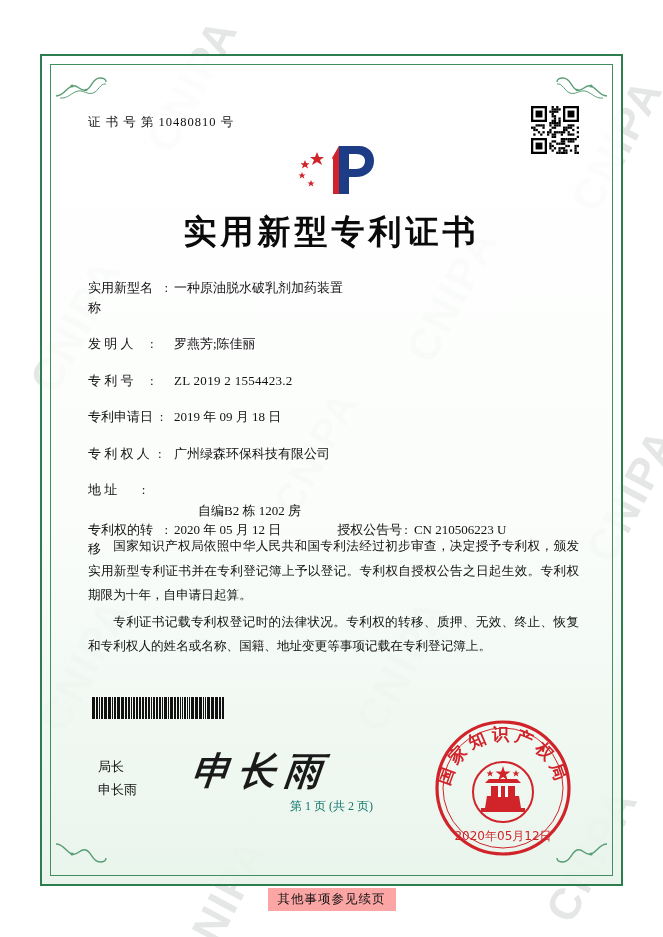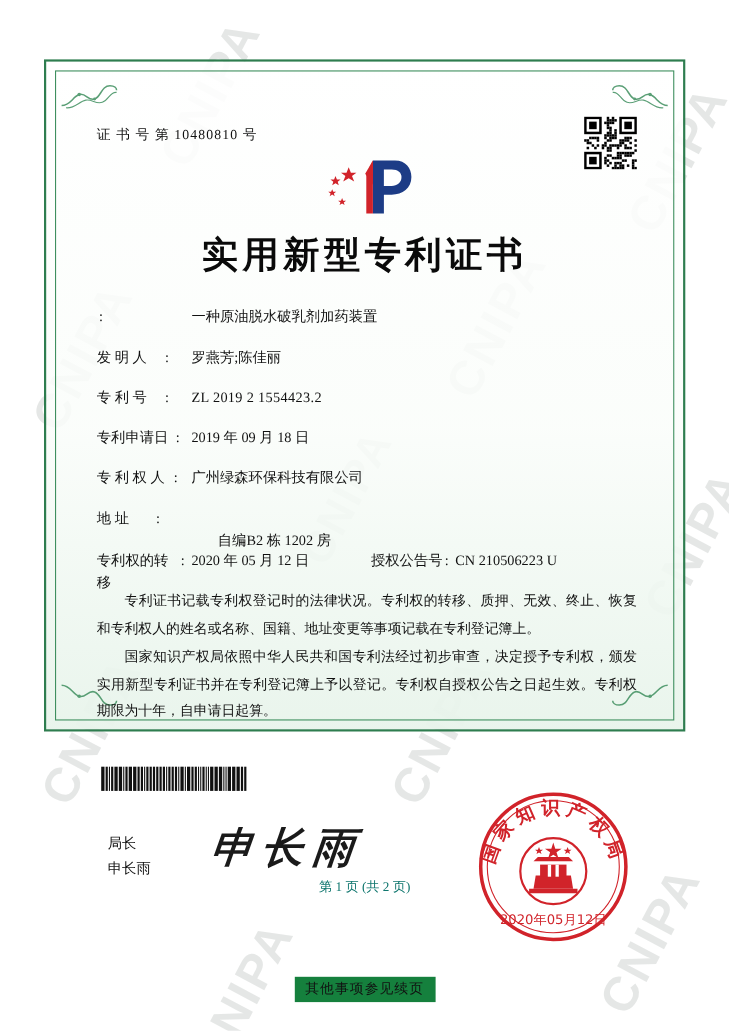--- a/index.html
+++ b/index.html
@@ -30,21 +30,21 @@
 
   
   .page{
     position:absolute;
     left:0;top:0;width:663px;height:937px;
     z-index:1;
   }
   .cert{
     position:absolute;
     left:40px;top:54px;
-    width:583px;height:611px;
+    width:583px;height:832px;
     border:2px solid #2e7d4f;
     box-sizing:border-box;
     background:
       linear-gradient(180deg,rgba(255,255,255,0.90) 0%,rgba(250,253,250,0.85) 55%,rgba(232,244,235,0.95) 100%);
   }
   .cert-inner{
     position:absolute;
     left:8px;top:8px;right:8px;bottom:8px;
     border:1px solid #3f8f5f;
   }
@@ -183,21 +183,21 @@
     position:absolute;
     left:0;right:0;top:888px;
     text-align:center;
     font-size:12.5px;
     color:#111;
     letter-spacing:1px;
   }
   .note span{
     display:inline-block;
     padding:3px 10px;
-    background:#15803d;
+    background:#fca5a5;
   }
 </style>
 </head>
 <body>
 
 <div class="watermarks" id="wm-layer">
     <div class="wm" style="left: 4px; top: 300px; font-size: 44px; transform: rotate(-62deg);">CNIPA</div>
     <div class="wm" style="left: 12px; top: 640px; font-size: 44px; transform: rotate(-62deg);">CNIPA</div>
     <div class="wm" style="left: 120px; top: 60px; font-size: 44px; transform: rotate(-62deg);">CNIPA</div>
     <div class="wm" style="left: 150px; top: 880px; font-size: 44px; transform: rotate(-62deg);">CNIPA</div>
@@ -390,20 +390,21 @@
         <polygon points="34,42 35,44.4 37.6,44.4 35.5,46 36.3,48.4 34,46.9 31.7,48.4 32.5,46 30.4,44.4 33,44.4" fill="#d1232a"></polygon>
       </svg>
     </div>
 
     <div class="title">实用新型专利证书</div>
 
     <div class="fields">
 
       <div class="row">
         <div class="lbl">
+            <span>实用新型名称</span>
             <span class="colon">:</span>
           </div>
         <div class="val">一种原油脱水破乳剂加药装置</div>
       </div>
 
       <div class="row">
         <div class="lbl">
             <span>发 明 人</span>
             <span class="colon">:</span>
           </div>
@@ -451,22 +452,22 @@
         <div class="half2" style="margin-left:56px;display:flex;">
           <span>授权公告号</span>
             <span class="colon">:</span>
           <span>CN 210506223 U</span>
         </div>
       </div>
 
     </div>
 
     <div class="paras">
+      <p>国家知识产权局依照中华人民共和国专利法经过初步审查，决定授予专利权，颁发实用新型专利证书并在专利登记簿上予以登记。专利权自授权公告之日起生效。专利权期限为十年，自申请日起算。</p>
       <p>专利证书记载专利权登记时的法律状况。专利权的转移、质押、无效、终止、恢复和专利权人的姓名或名称、国籍、地址变更等事项记载在专利登记簿上。</p>
-      <p>国家知识产权局依照中华人民共和国专利法经过初步审查，决定授予专利权，颁发实用新型专利证书并在专利登记簿上予以登记。专利权自授权公告之日起生效。专利权期限为十年，自申请日起算。</p>
     </div>
 
     <div class="barcode" id="barcode-holder">
         <i style="width:3px"></i>
         <i style="width:2px"></i>
         <i style="width:1px"></i>
         <i style="width:2px"></i>
         <i style="width:3px"></i>
         <i style="width:3px"></i>
         <i style="width:1px"></i>

